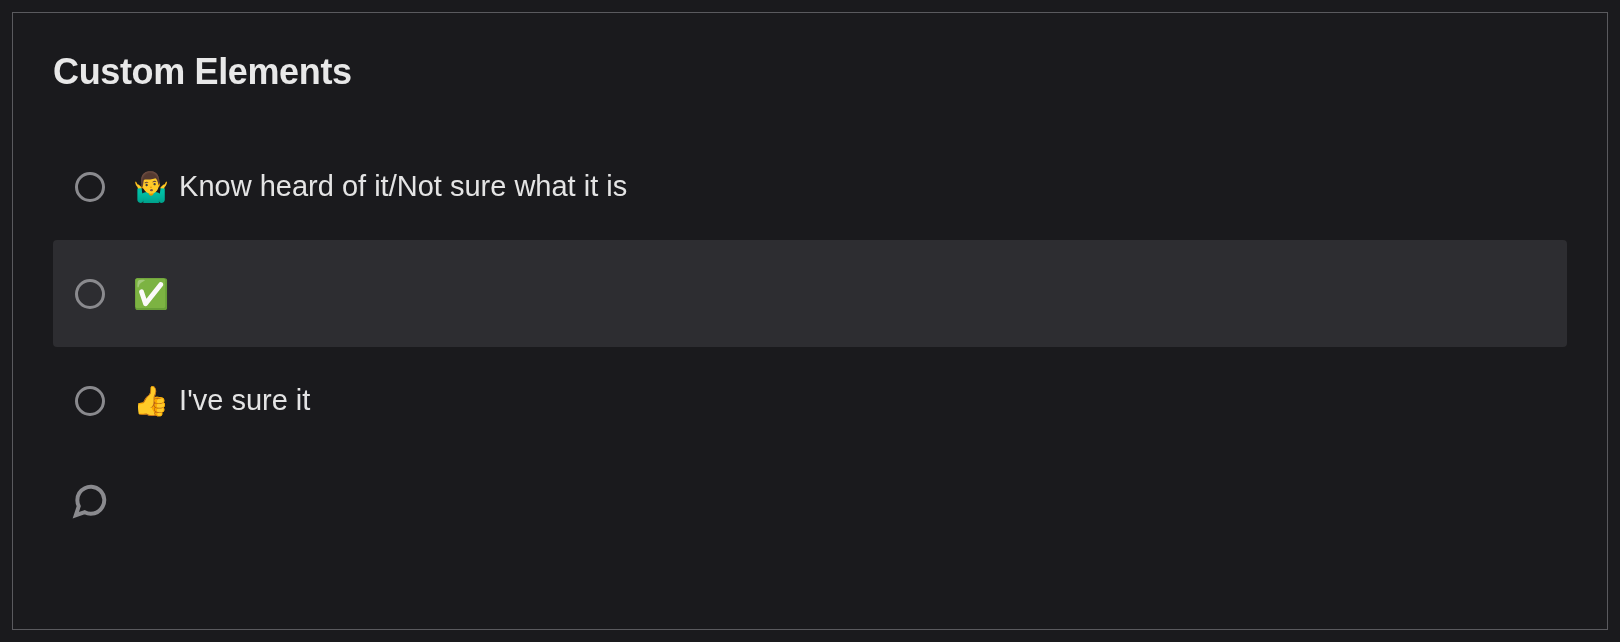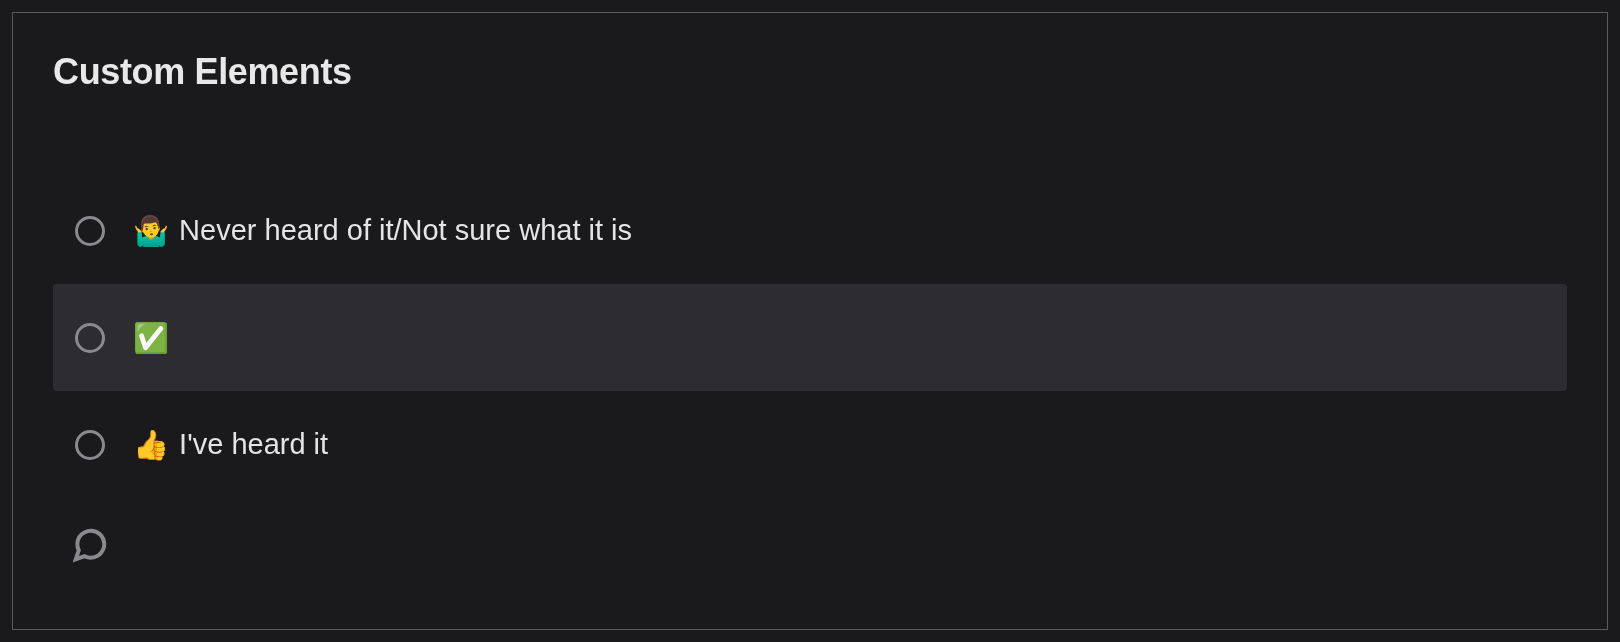--- a/index.html
+++ b/index.html
@@ -19,21 +19,21 @@
       border: 1px solid #5a5a5e;
       width: 100%;
       height: 100%;
       padding: 38px 40px 30px 40px;
       position: relative;
     }
     .question-title {
       font-size: 36px;
       font-weight: 600;
       color: #e8e8e8;
-      margin-bottom: 84px;
+      margin-bottom: 40px;
       letter-spacing: -0.01em;
     }
     .options {
       display: flex;
       flex-direction: column;
     }
     .option-row {
       display: flex;
       align-items: center;
       padding: 0 22px;
@@ -81,36 +81,36 @@
 
 <div class="panel">
   <h2 class="question-title">Custom Elements</h2>
 
   <div class="options">
 
     <label class="option-row">
       <span class="radio"></span>
       <span class="option-label">
         <span class="emoji">🤷‍♂️</span>
-        <span>Never heard of it/Not sure what it is</span>
+        <span>Know heard of it/Not sure what it is</span>
       </span>
     </label>
 
     <label class="option-row highlighted">
       <span class="radio"></span>
       <span class="option-label">
         <span class="emoji">✅</span>
       </span>
     </label>
 
     <label class="option-row">
       <span class="radio"></span>
       <span class="option-label">
         <span class="emoji">👍</span>
-        <span>I've heard it</span>
+        <span>I've sure it</span>
       </span>
     </label>
 
   </div>
 
   <div class="comment-row">
     <svg class="comment-icon-svg" viewBox="0 0 24 24">
       <path d="M21 11.5a8.38 8.38 0 0 1-.9 3.8 8.5 8.5 0 0 1-7.6 4.7 8.38 8.38 0 0 1-3.8-.9L3 21l1.9-5.7a8.38 8.38 0 0 1-.9-3.8 8.5 8.5 0 0 1 4.7-7.6 8.38 8.38 0 0 1 3.8-.9h.5a8.48 8.48 0 0 1 8 8v.5z"></path>
     </svg>
   </div>

